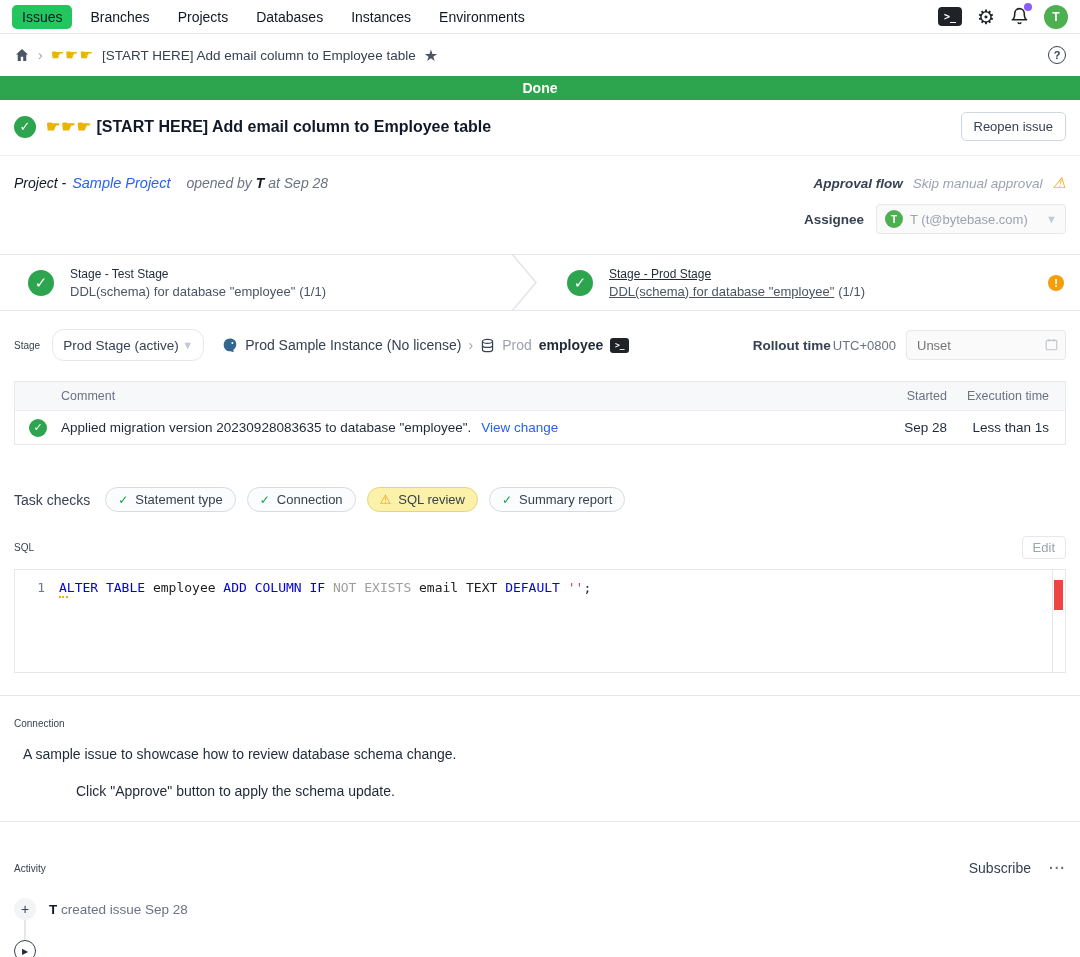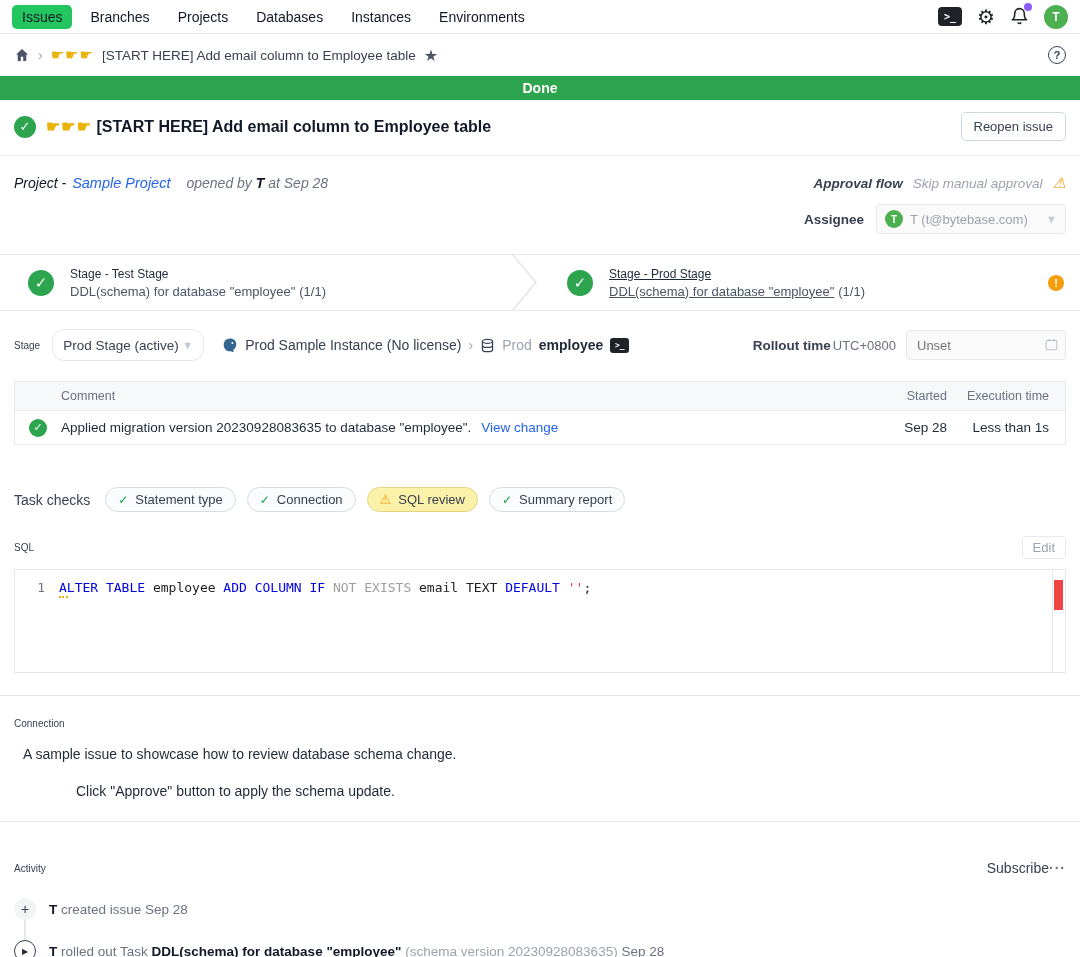--- a/index.html
+++ b/index.html
@@ -140,21 +140,21 @@
   .divider { border-top: 1px solid #e5e7eb; margin-top: 22px; }
 
   
   .description { padding: 18px 14px 0; }
   .desc-line1 { margin: 16px 0 0 9px; color: #1f2937; }
   .desc-line2 { margin: 21px 0 0 62px; color: #1f2937; }
 
   
   .activity { padding: 18px 14px 0; margin-top: 20px; }
   .act-head { display: flex; align-items: center; }
-  .act-right { margin-left: auto; display: flex; align-items: center; }
+  .act-right { margin-left: auto; display: flex; align-items: center; gap: 18px; }
   .subscribe { color: #374151; cursor: pointer; }
   .more-dots { color: #6b7280; cursor: pointer; letter-spacing: 1px; font-weight: bold; }
   .timeline { margin-top: 22px; }
   .tl-item { display: flex; align-items: center; gap: 13px; font-size: 13.5px; color: #6b7280; }
   .tl-item b { color: #111827; }
   .tl-meta { color: #9ca3af; }
   .tl-icon { width: 22px; height: 22px; border-radius: 50%; flex: none; display: flex; align-items: center; justify-content: center; }
   .tl-icon.plus { background: #f3f4f6; color: #374151; font-size: 14px; }
   .tl-icon.play { border: 1.5px solid #374151; color: #1f2937; font-size: 8px; background: #fff; }
   .tl-connector { height: 20px; border-left: 2px solid #e5e7eb; margin-left: 10px; }
@@ -375,23 +375,16 @@
     <div class="tl-item">
       <span class="tl-icon plus">+</span>
       <span>
         <b>T</b>
         <span>created issue Sep 28</span>
       </span>
     </div>
     <div class="tl-connector"></div>
     <div class="tl-item">
       <span class="tl-icon play">▶</span>
-      <span>
-        <b>T</b>
-        <span>rolled out Task</span>
-        <b>DDL(schema) for database "employee"</b>
-        <span class="tl-meta">(schema version 20230928083635)</span>
-        <span>Sep 28</span>
-      </span>
     </div>
 
   </div>
 </div>
 
 </body></html>

